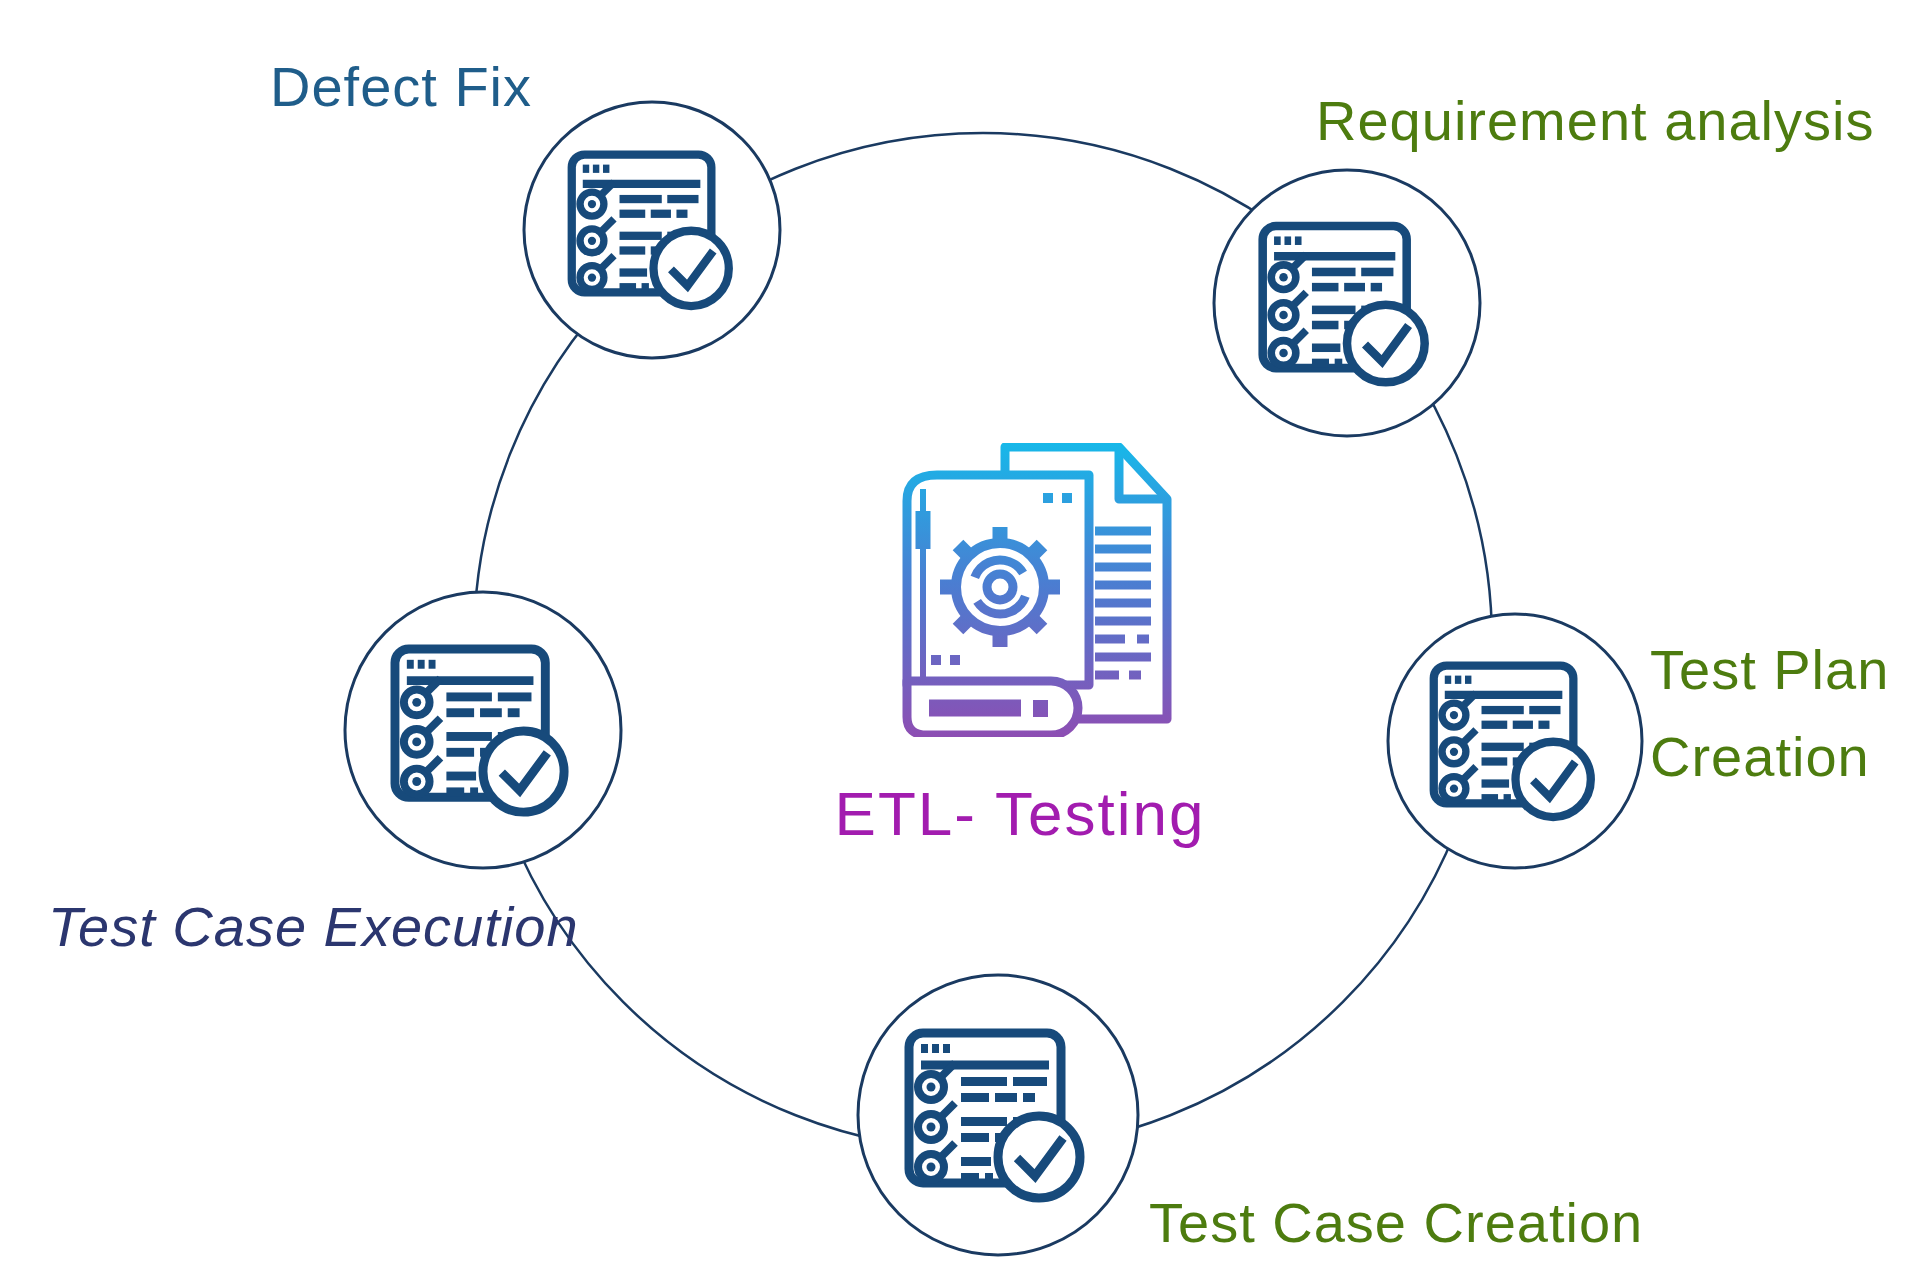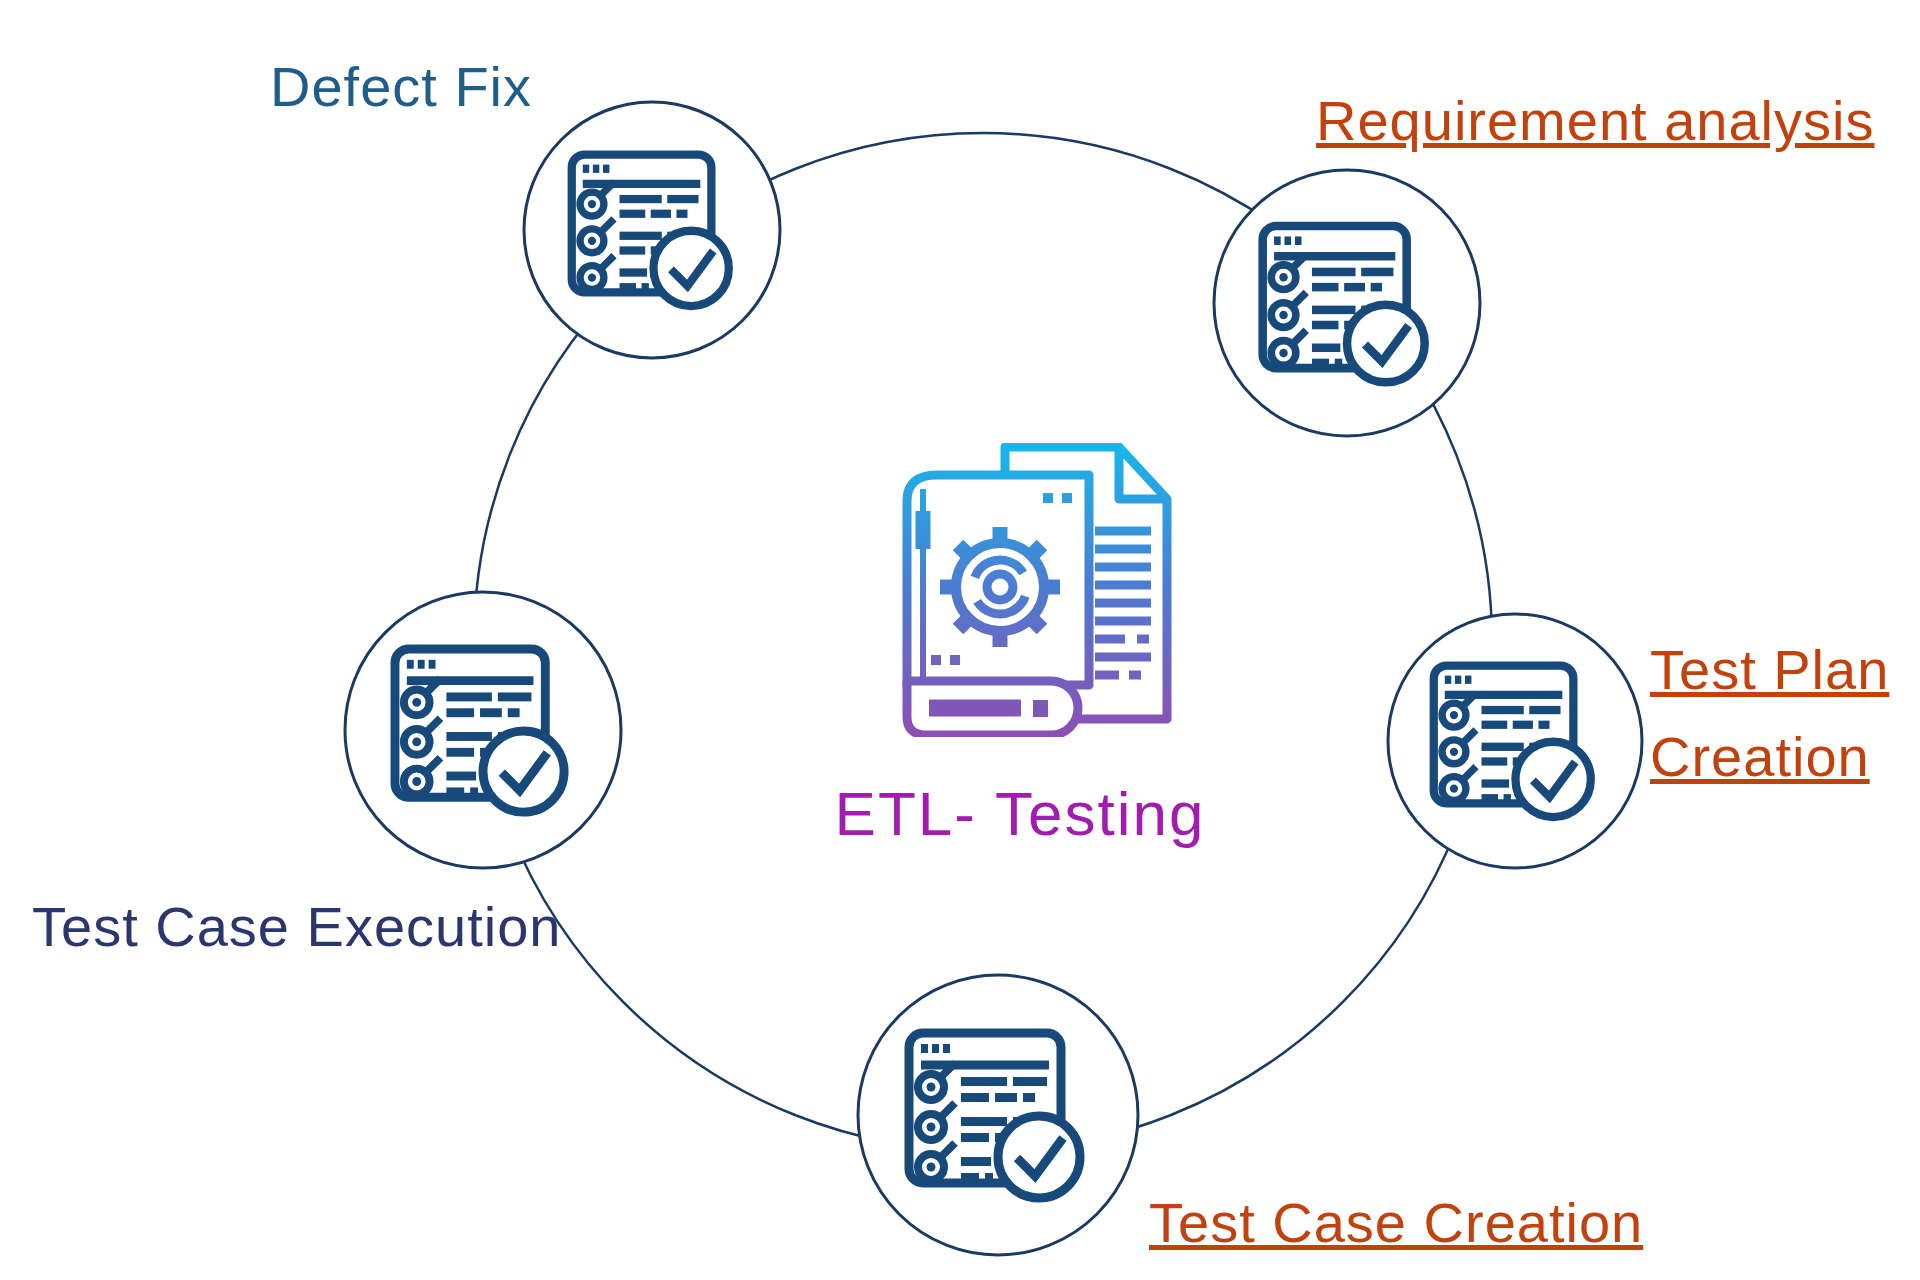--- a/index.html
+++ b/index.html
@@ -20,29 +20,29 @@
     left: 0;
     top: 0;
   }
   .lbl {
     position: absolute;
     font-size: 56px;
     letter-spacing: 1px;
     white-space: nowrap;
     line-height: 1.1;
   }
-  .lbl-steel   { color: #c2410c; text-decoration: underline; }
+  .lbl-steel   { color: #4d7c0f; }
   .lbl-steel-l { color: #1f5d8a; }
   .lbl-navy    { color: #2b366f; }
 
   #lbl-defect-fix          { left: 270px;  top: 56px;  }
   #lbl-requirement         { left: 1316px; top: 90px;  }
   #lbl-test-plan           { left: 1650px; top: 626px; white-space: normal; width: 310px; line-height: 87px; }
   #lbl-test-case-creation  { left: 1149px; top: 1192px; }
-  #lbl-test-case-execution { left: 32px;   top: 896px; }
+  #lbl-test-case-execution { left: 48px;   top: 896px; font-style: italic; }
   #lbl-title {
     left: 830px; top: 780px; width: 380px;
     text-align: center;
     font-size: 62px;
     color: #a21caf;
     letter-spacing: 2px;
   }
 </style>
 </head>
 <body>

